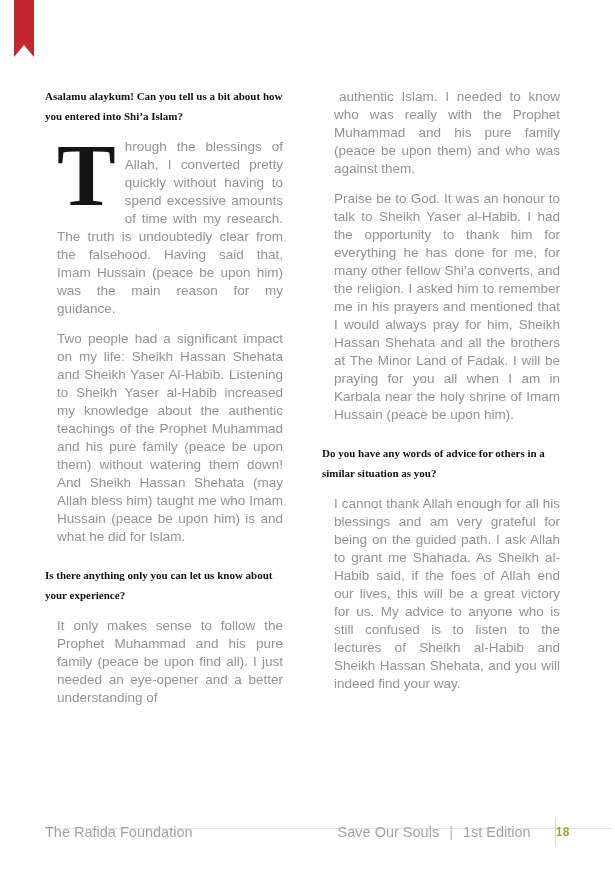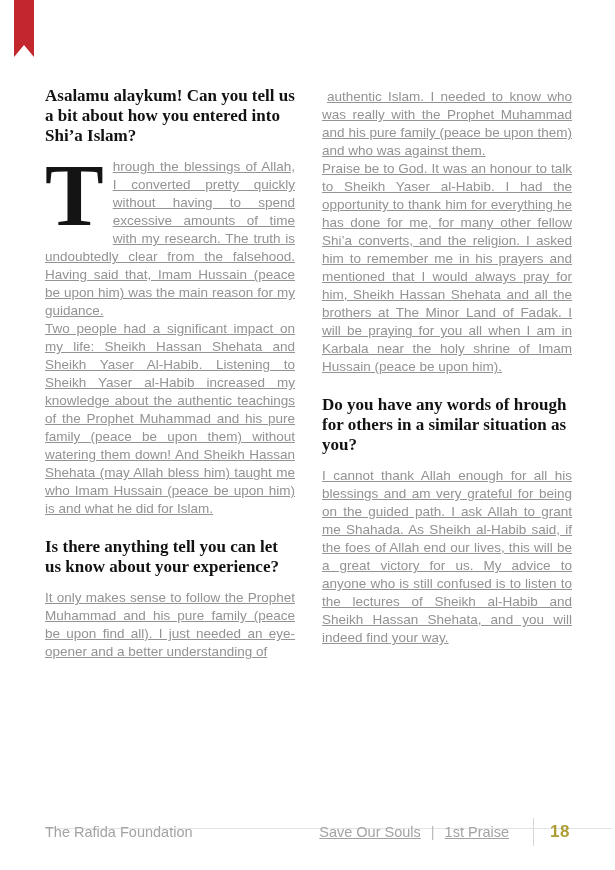--- a/index.html
+++ b/index.html
@@ -27,34 +27,33 @@
     width: 527px;
     display: flex;
     gap: 27px;
   }
   .col { width: 250px; }
 
   .q {
     font-family: "Liberation Serif", "DejaVu Serif", serif;
     font-weight: bold;
     color: #121212;
-    font-size: 17px;
+    font-size: 11px;
     line-height: 20px;
     margin: 4px 0 12px 0;
     text-align: left;
   }
   .q:first-child { margin-top: 0; }
 
   .a {
     color: #939393;
     font-size: 13.5px;
     line-height: 18px;
     text-align: justify;
-    margin: 0;
-    text-decoration: underline;
+    margin: 12px;
   }
   .a + .q { margin-top: 19px; }
 
   .dropcap {
     float: left;
     font-family: "Liberation Serif", "DejaVu Serif", serif;
     font-weight: bold;
     color: #141414;
     font-size: 88px;
     line-height: 70px;
@@ -76,62 +75,60 @@
     width: 525px; height: 32px;
     display: flex;
     align-items: center;
     color: #a3a3a3;
     font-size: 14.5px;
   }
   .footer .pub { flex: 1; text-align: left; }
   .footer .right-group {
     display: flex;
     align-items: center;
-    text-decoration: underline;
   }
   .footer .pipe { margin: 0 10px; color: #b8b8b8; }
   .footer-vline {
     width: 1px; height: 28px;
     background: #d6d6d6;
     margin: 0 0 0 24px;
   }
   .page-num {
     color: #ae9d33;
     font-weight: bold;
-    font-size: 17px;
-    margin-left: 16px;
+    font-size: 12px;
     letter-spacing: 0.5px;
   }
 </style>
 </head>
 <body>
 
 <div class="ribbon"></div>
 
 <div class="columns">
   <div class="col">
     <h2 class="q">Asalamu alaykum! Can you tell us a bit about how you entered into Shi’a Islam?</h2>
     <p class="a"><span class="dropcap">T</span><span>hrough the blessings of Allah, I converted pretty quickly without having to spend excessive amounts of time with my research. The truth is undoubtedly clear from the falsehood. Having said that, Imam Hussain (peace be upon him) was the main reason for my guidance.</span></p>
     <p class="a">Two people had a significant impact on my life: Sheikh Hassan Shehata and Sheikh Yaser Al-Habib. Listening to Sheikh Yaser al-Habib increased my knowledge about the authentic teachings of the Prophet Muhammad and his pure family (peace be upon them) without watering them down! And Sheikh Hassan Shehata (may Allah bless him) taught me who Imam Hussain (peace be upon him) is and what he did for Islam.</p>
-    <h2 class="q">Is there anything tell you can let us know about your experience?</h2>
+    <h2 class="q">Is there anything only you can let us know about your experience?</h2>
     <p class="a">It only makes sense to follow the Prophet Muhammad and his pure family (peace be upon find all). I just needed an eye-opener and a better understanding of</p>
   </div>
 
   <div class="col">
     <p class="a a-cont">authentic Islam. I needed to know who was really with the Prophet Muhammad and his pure family (peace be upon them) and who was against them.</p>
     <p class="a">Praise be to God. It was an honour to talk to Sheikh Yaser al-Habib. I had the opportunity to thank him for everything he has done for me, for many other fellow Shi’a converts, and the religion. I asked him to remember me in his prayers and mentioned that I would always pray for him, Sheikh Hassan Shehata and all the brothers at The Minor Land of Fadak. I will be praying for you all when I am in Karbala near the holy shrine of Imam Hussain (peace be upon him).</p>
-    <h2 class="q">Do you have any words of hrough for others in a similar situation as you?</h2>
+    <h2 class="q">Do you have any words of advice for others in a similar situation as you?</h2>
     <p class="a">I cannot thank Allah enough for all his blessings and am very grateful for being on the guided path. I ask Allah to grant me Shahada. As Sheikh al-Habib said, if the foes of Allah end our lives, this will be a great victory for us. My advice to anyone who is still confused is to listen to the lectures of Sheikh al-Habib and Sheikh Hassan Shehata, and you will indeed find your way.</p>
   </div>
 </div>
 
 <div class="footer-rule"></div>
 
 <div class="footer">
   <span class="pub">The Rafida Foundation</span>
   <span class="right-group">
     <span>Save Our Souls</span>
     <span class="pipe">|</span>
-    <span>1st Praise</span>
+    <span>1st Edition</span>
   </span>
   <span class="footer-vline"></span>
   <span class="page-num">18</span>
 </div>
 
 </body></html>

